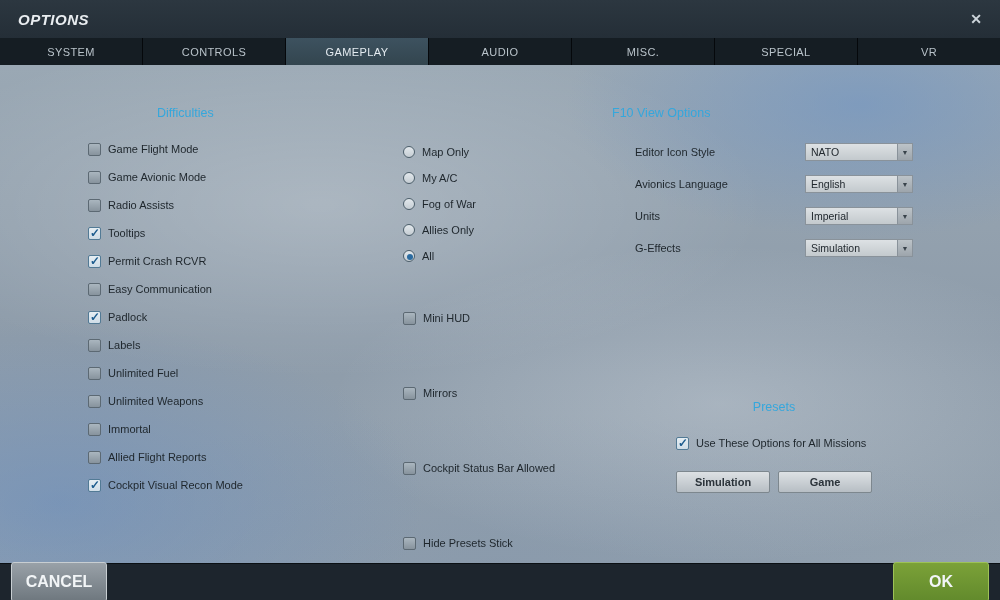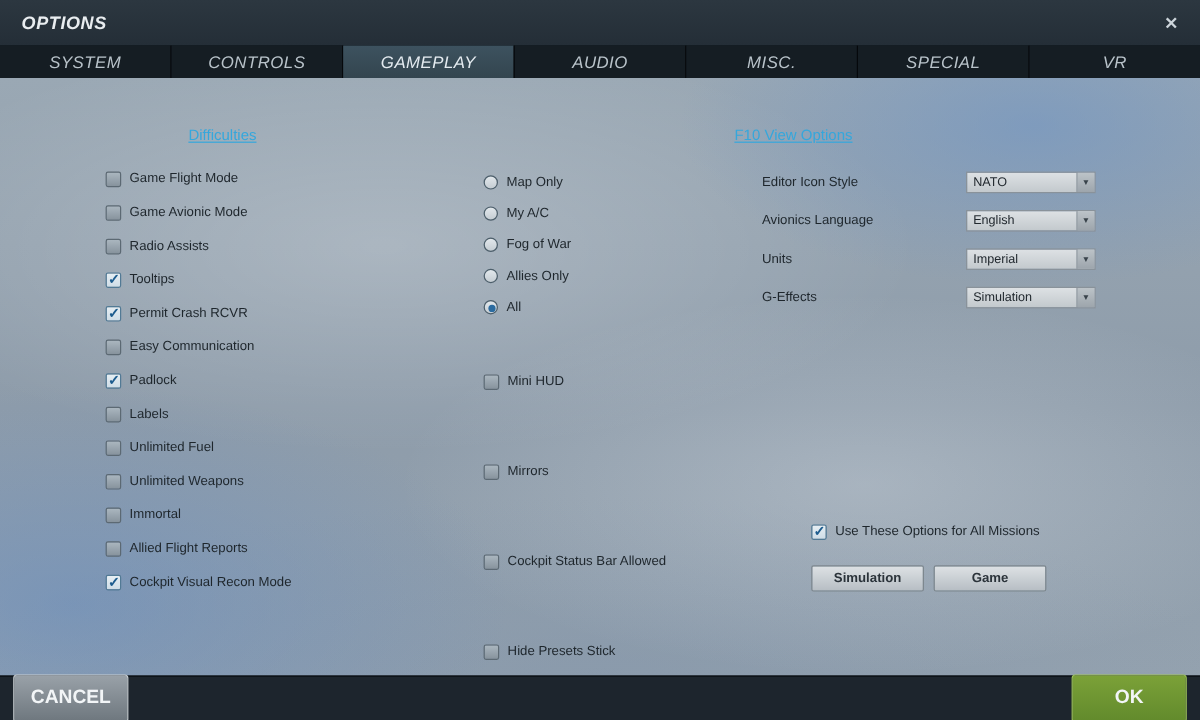--- a/index.html
+++ b/index.html
@@ -12,35 +12,35 @@
     background:linear-gradient(180deg,#2c3740 0%,#242e37 100%);
     display:flex; align-items:center; justify-content:space-between; padding:0 18px; }
   .titlebar .title { font-size:15px; font-weight:bold; font-style:italic; color:#e9edf0; letter-spacing:0.5px; }
   .titlebar .close { color:#cdd5db; font-size:14px; font-weight:bold; cursor:pointer; line-height:1; }
 
   
   .tabbar { position:absolute; left:0; top:38px; width:1000px; height:27px;
     display:flex; background:#0e1419; }
   .tab { flex:1; display:flex; align-items:center; justify-content:center;
     background:#151d23; border-right:1px solid #05080b; color:#b9c3ca;
-    font-size:14px; letter-spacing:0.4px; cursor:pointer;font-style:italic; }
+    font-size:11px; letter-spacing:0.4px; cursor:pointer; }
   .tab:last-child { border-right:none; }
   .tab.active { background:linear-gradient(180deg,#3d525f 0%,#33454f 100%); color:#e4ebf0; }
 
   
   .content { position:absolute; left:0; top:65px; width:1000px; height:498px;
     background:
       radial-gradient(ellipse 420px 190px at 86% 8%,  rgba(106,146,197,0.55), transparent 70%),
       radial-gradient(ellipse 520px 260px at 6% 88%,  rgba(98,138,192,0.50), transparent 70%),
       radial-gradient(ellipse 620px 240px at 32% 28%, rgba(255,255,255,0.22), transparent 72%),
       radial-gradient(ellipse 540px 220px at 72% 68%, rgba(232,237,242,0.28), transparent 72%),
       radial-gradient(ellipse 700px 200px at 50% 100%,rgba(120,140,165,0.35), transparent 75%),
       linear-gradient(180deg,#9aa8b4 0%, #8e9caa 55%, #94a2af 100%); }
 
-  .section-header { position:absolute; font-size:12.5px; color:#35a7dc;text-decoration:underline; }
+  .section-header { position:absolute; font-size:12.5px; color:#35a7dc; }
 
   
   .vlist { position:absolute; display:flex; flex-direction:column; }
   .crow { display:flex; align-items:center; gap:7px; height:28px; cursor:pointer; }
   .rrow { display:flex; align-items:center; gap:7px; height:26px; cursor:pointer; }
   .cb { width:13px; height:13px; border-radius:2px; flex:0 0 13px;
     background:linear-gradient(180deg,#aab6bf,#87939d); border:1px solid #5c6973;
     position:relative; }
   .cb.checked { background:linear-gradient(180deg,#e6eef3,#cfdde7); border:1px solid #527a95; }
   .cb.checked::after { content:"✓"; position:absolute; left:1px; top:-2px;
@@ -103,20 +103,21 @@
     <div class="tab">AUDIO</div>
     <div class="tab">MISC.</div>
     <div class="tab">SPECIAL</div>
     <div class="tab">VR</div>
   </div>
 
   <div class="content">
 
     <div class="section-header" style="left:157px; top:41px;">Difficulties</div>
     <div class="section-header" style="left:612px; top:41px;">F10 View Options</div>
+    <div class="section-header" style="left:635px; top:335px; width:278px; text-align:center;">Presets</div>
 
     <div class="vlist" style="left:88px; top:70px;">
       <div class="crow">
         <span class="cb"></span>
         <span class="lbl">Game Flight Mode</span>
       </div>
       <div class="crow">
         <span class="cb"></span>
         <span class="lbl">Game Avionic Mode</span>
       </div>

